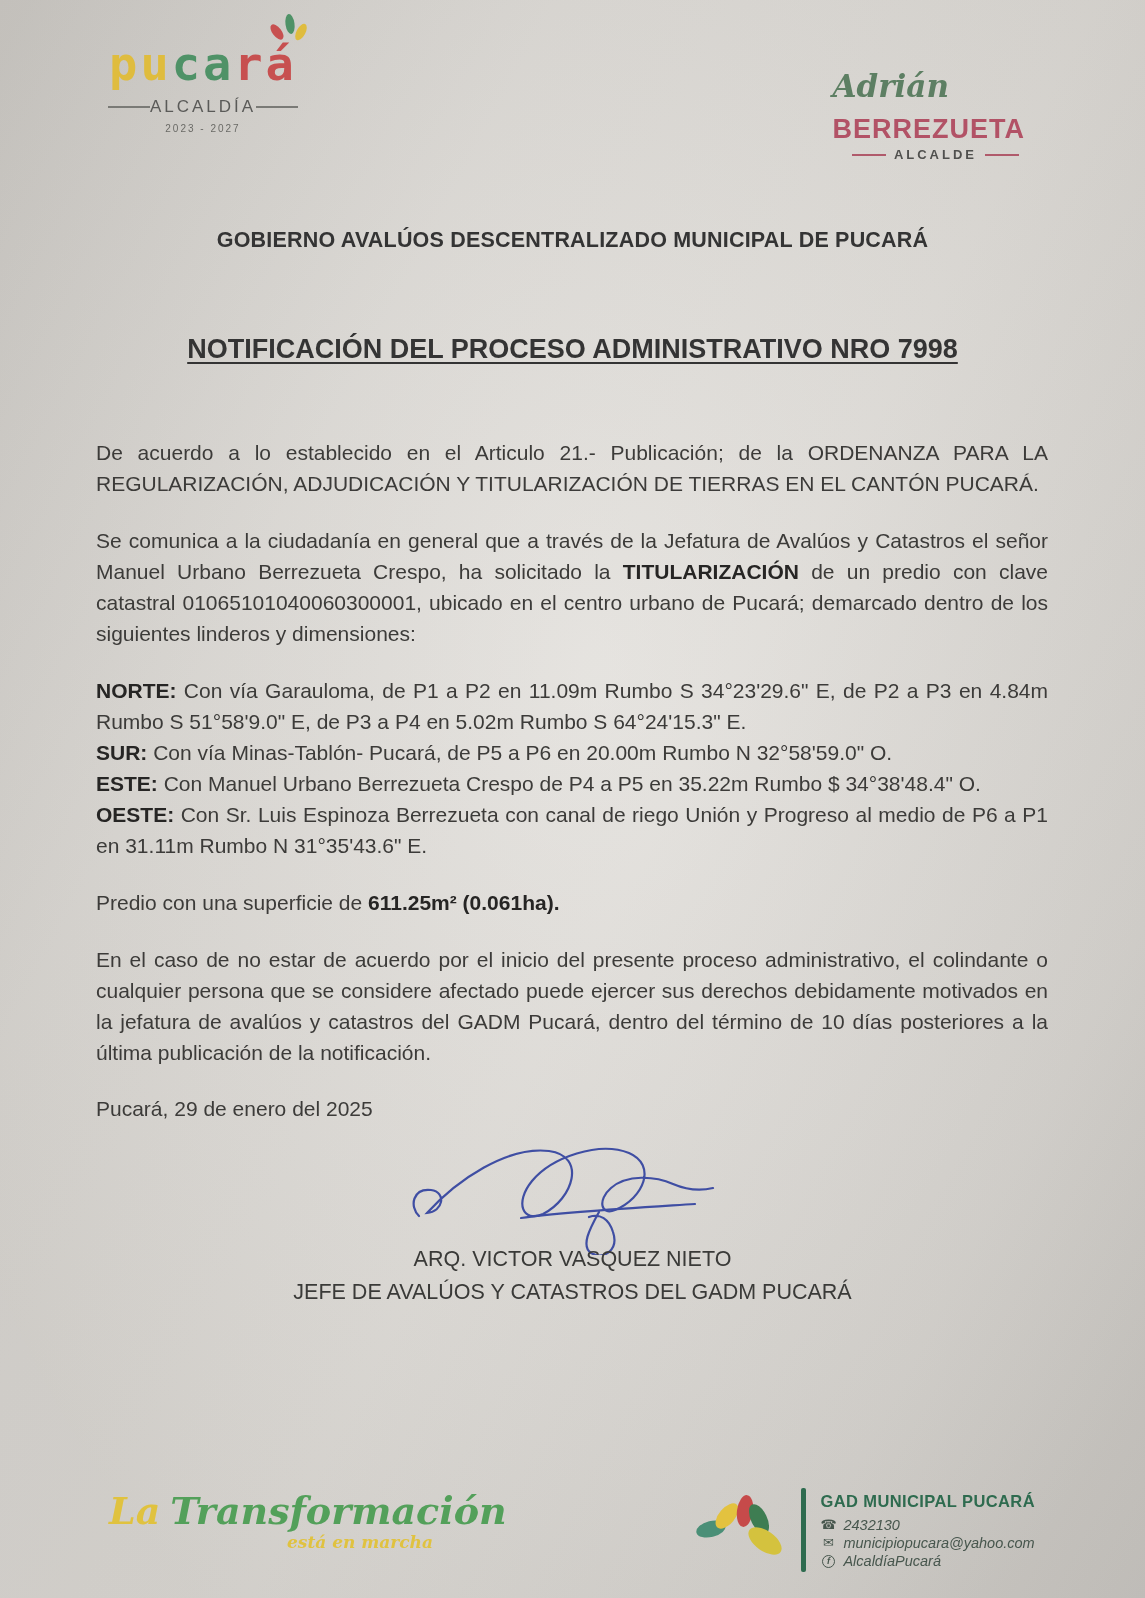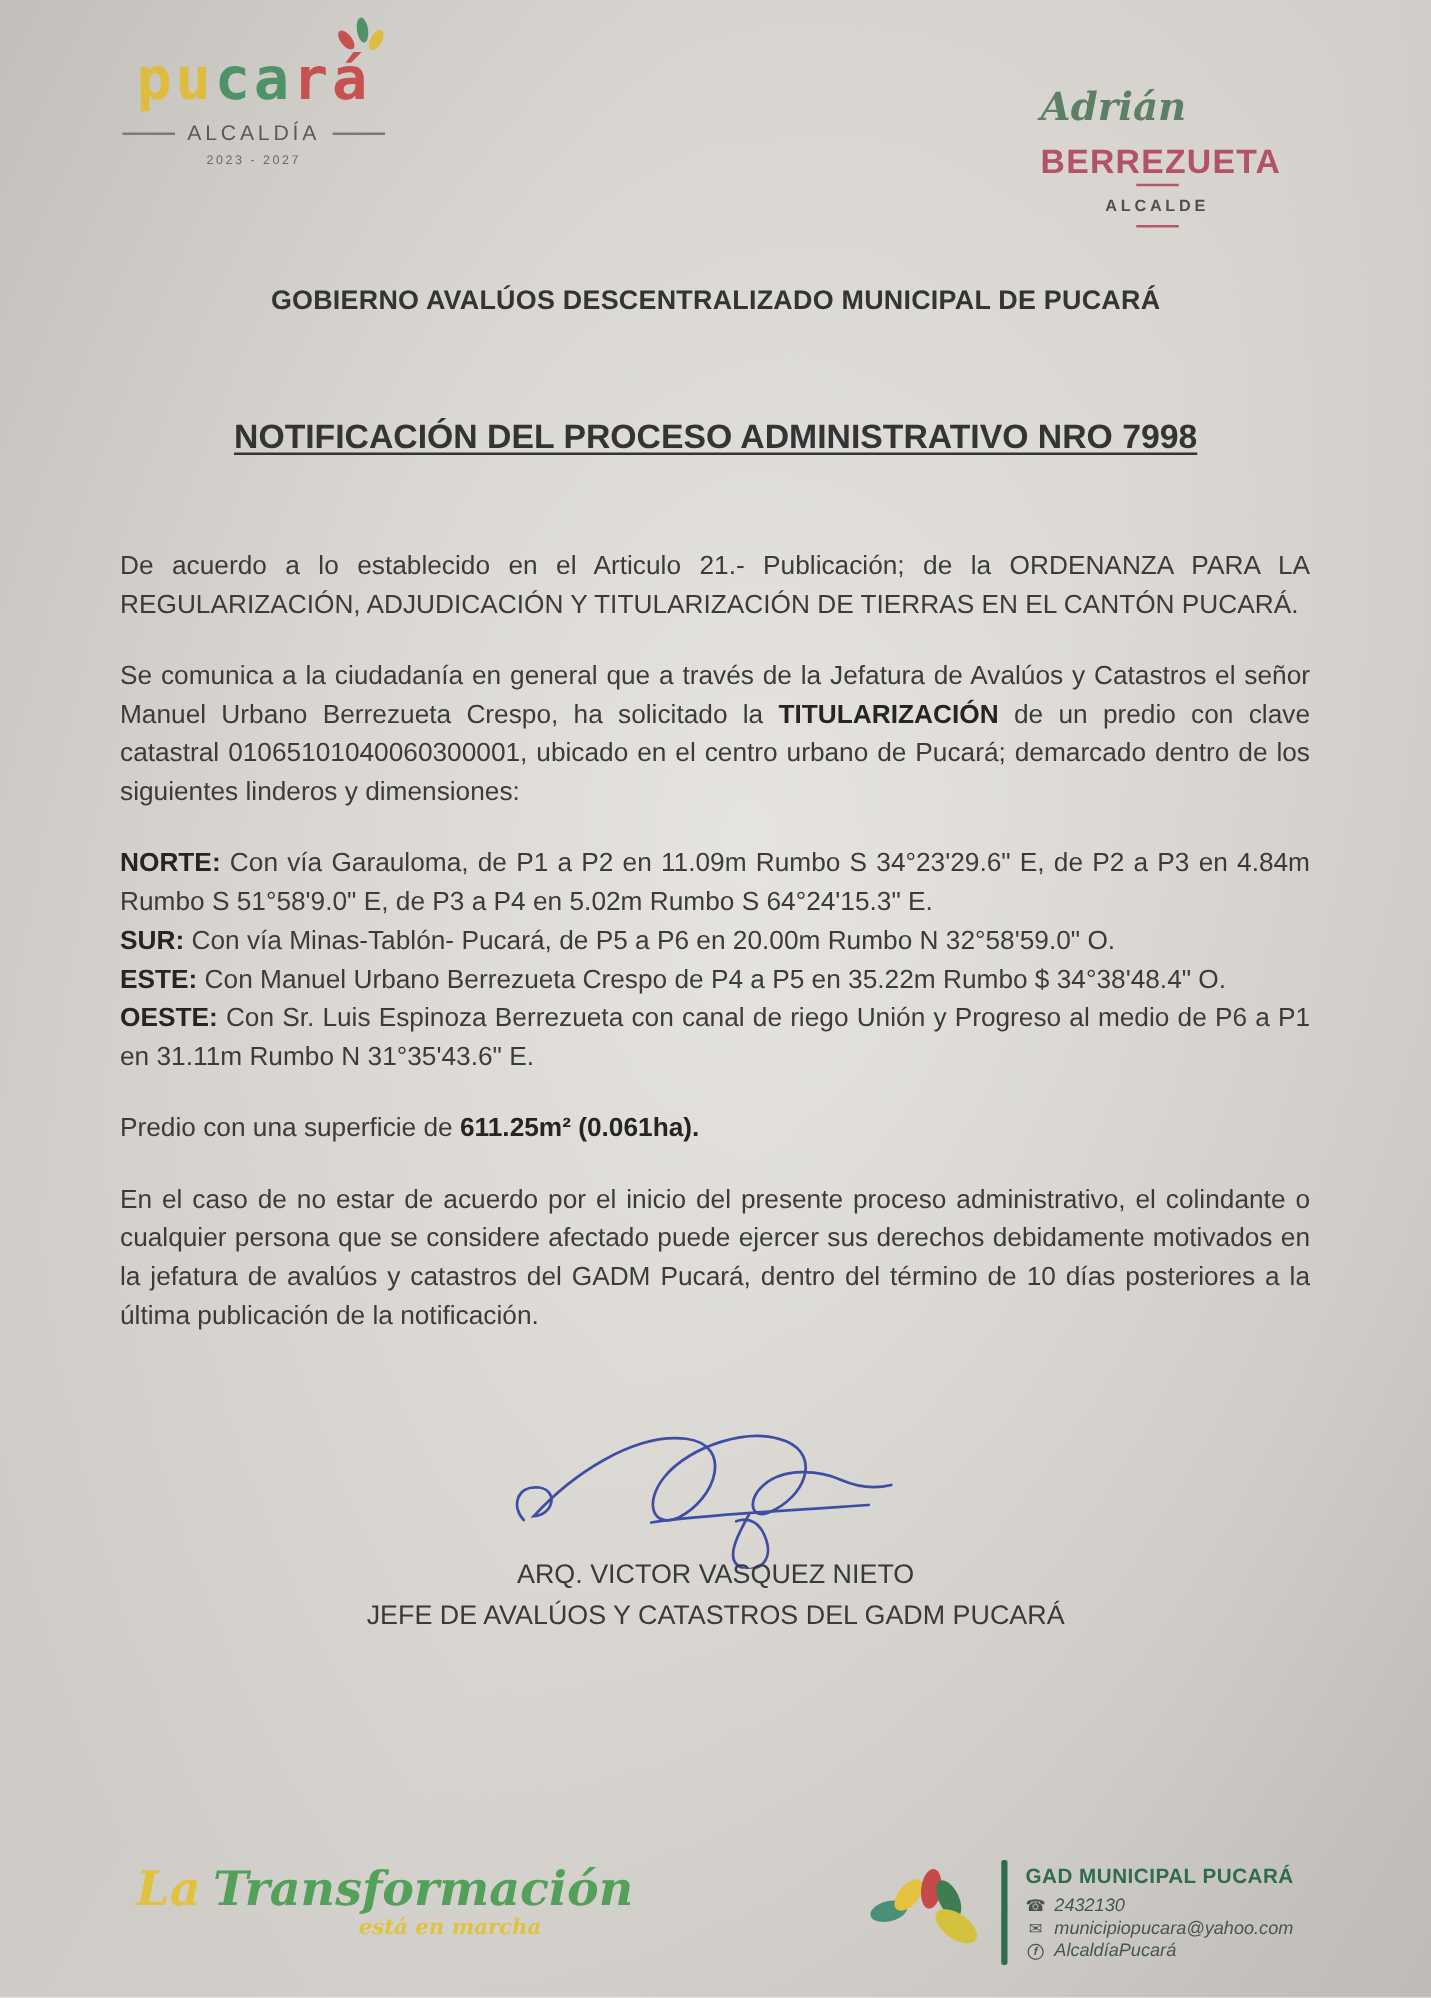--- a/index.html
+++ b/index.html
@@ -13,31 +13,31 @@
       linear-gradient(118deg, #cfccc7 0%, #dbd8d3 28%, #dedbd6 55%, #d6d3ce 82%, #cbc8c3 100%);
     color:#3a3a3a;
   }
 
   
   .logo { position:absolute; left:98px; top:40px; width:210px; text-align:center; }
   .logo-word { position:relative; display:inline-block;
     font-family:"DejaVu Sans Mono", monospace; font-weight:bold;
     font-size:47px; letter-spacing:3px; line-height:1; }
   .logo-petals { position:absolute; right:-14px; top:-28px; }
-  .logo-dept { display:flex; align-items:center; justify-content:space-between; gap:0;
+  .logo-dept { display:flex; align-items:center; justify-content:center; gap:0;
     margin-top:10px; font-size:17px; letter-spacing:3px; color:#5a5a58; }
   .logo-dept .rule { display:inline-block; width:42px; height:2px; background:#7a7a76; }
   .logo-period { margin-top:6px; font-size:10px; letter-spacing:2px; color:#6a6a66; }
 
   
   .mayor { position:absolute; right:120px; top:68px; text-align:center; }
   .mayor-names { display:flex; align-items:baseline; gap:10px;flex-direction:column; }
   .mayor-first { font-family:"DejaVu Serif", serif; font-style:italic; font-weight:bold; font-size:31px; }
   .mayor-last { font-size:27px; font-weight:800; letter-spacing:1px; }
-  .mayor-role-row { display:flex; align-items:center; justify-content:flex-end; gap:8px; margin-top:2px; padding-right:6px;flex-direction:column; }
+  .mayor-role-row { display:flex; align-items:center; justify-content:flex-end; gap:8px; margin-top:2px; padding-right:6px; }
   .mayor-role-row .dash { display:inline-block; width:34px; height:2px; background:#b05a6b; }
   .mayor-role { font-size:13px; letter-spacing:3px; color:#50504e; font-weight:bold; }
 
   
   .org-title { position:absolute; top:228px; left:0; width:100%; text-align:center;
     font-size:21.5px; font-weight:bold; color:#343434; letter-spacing:0.2px; }
   .notice-title { position:absolute; top:334px; left:0; width:100%; text-align:center;
     font-size:27px; font-weight:bold; color:#343434;
     text-decoration:underline; text-underline-offset:4px; }
 
@@ -111,20 +111,21 @@
 
   <div class="body">
     <p><span>De acuerdo a lo establecido en el Articulo 21.- Publicación; de la ORDENANZA PARA LA REGULARIZACIÓN, ADJUDICACIÓN Y TITULARIZACIÓN DE TIERRAS EN EL CANTÓN PUCARÁ.</span></p>
     <p><span>Se comunica a la ciudadanía en general que a través de la Jefatura de Avalúos y Catastros el señor Manuel Urbano Berrezueta Crespo, ha solicitado la </span><span class="b">TITULARIZACIÓN</span><span> de un predio con clave catastral 01065101040060300001, ubicado en el centro urbano de Pucará; demarcado dentro de los siguientes linderos y dimensiones:</span></p>
     <p><span class="b">NORTE:</span><span> Con vía Garauloma, de P1 a P2 en 11.09m Rumbo S 34°23'29.6" E, de P2 a P3 en 4.84m Rumbo S 51°58'9.0" E, de P3 a P4 en 5.02m Rumbo S 64°24'15.3" E.
 </span><span class="b">SUR:</span><span> Con vía Minas-Tablón- Pucará, de P5 a P6 en 20.00m Rumbo N 32°58'59.0" O.
 </span><span class="b">ESTE:</span><span> Con Manuel Urbano Berrezueta Crespo de P4 a P5 en 35.22m Rumbo $ 34°38'48.4" O.
 </span><span class="b">OESTE:</span><span> Con Sr. Luis Espinoza Berrezueta con canal de riego Unión y Progreso al medio de P6 a P1 en 31.11m Rumbo N 31°35'43.6" E.</span></p>
     <p><span>Predio con una superficie de </span><span class="b">611.25m² (0.061ha).</span></p>
     <p><span>En el caso de no estar de acuerdo por el inicio del presente proceso administrativo, el colindante o cualquier persona que se considere afectado puede ejercer sus derechos debidamente motivados en la jefatura de avalúos y catastros del GADM Pucará, dentro del término de 10 días posteriores a la última publicación de la notificación.</span></p>
+    <p class="date-line">Pucará, 29 de enero del 2025</p>
   </div>
 
   <div class="signature-wrap">
     <svg class="signature-svg" width="340" height="135" viewBox="0 0 340 135">
       <g fill="none" stroke="#3f4ea3" stroke-width="2.2" stroke-linecap="round">
         <path d="M16,96 C6,86 10,68 28,70 C44,72 40,92 24,93 C54,60 104,26 146,31 C184,36 170,79 140,94 C120,103 111,83 129,61 C149,37 196,21 226,33 C254,45 241,78 212,90 C198,96 194,80 208,68 C224,54 252,56 270,64 C284,70 298,71 310,68"></path>
         <path d="M118,98 C160,92 230,88 292,84"></path>
         <path d="M196,92 C186,110 178,126 188,133 C201,140 216,130 210,112 C206,99 197,93 186,97"></path>
       </g>
     </svg>

